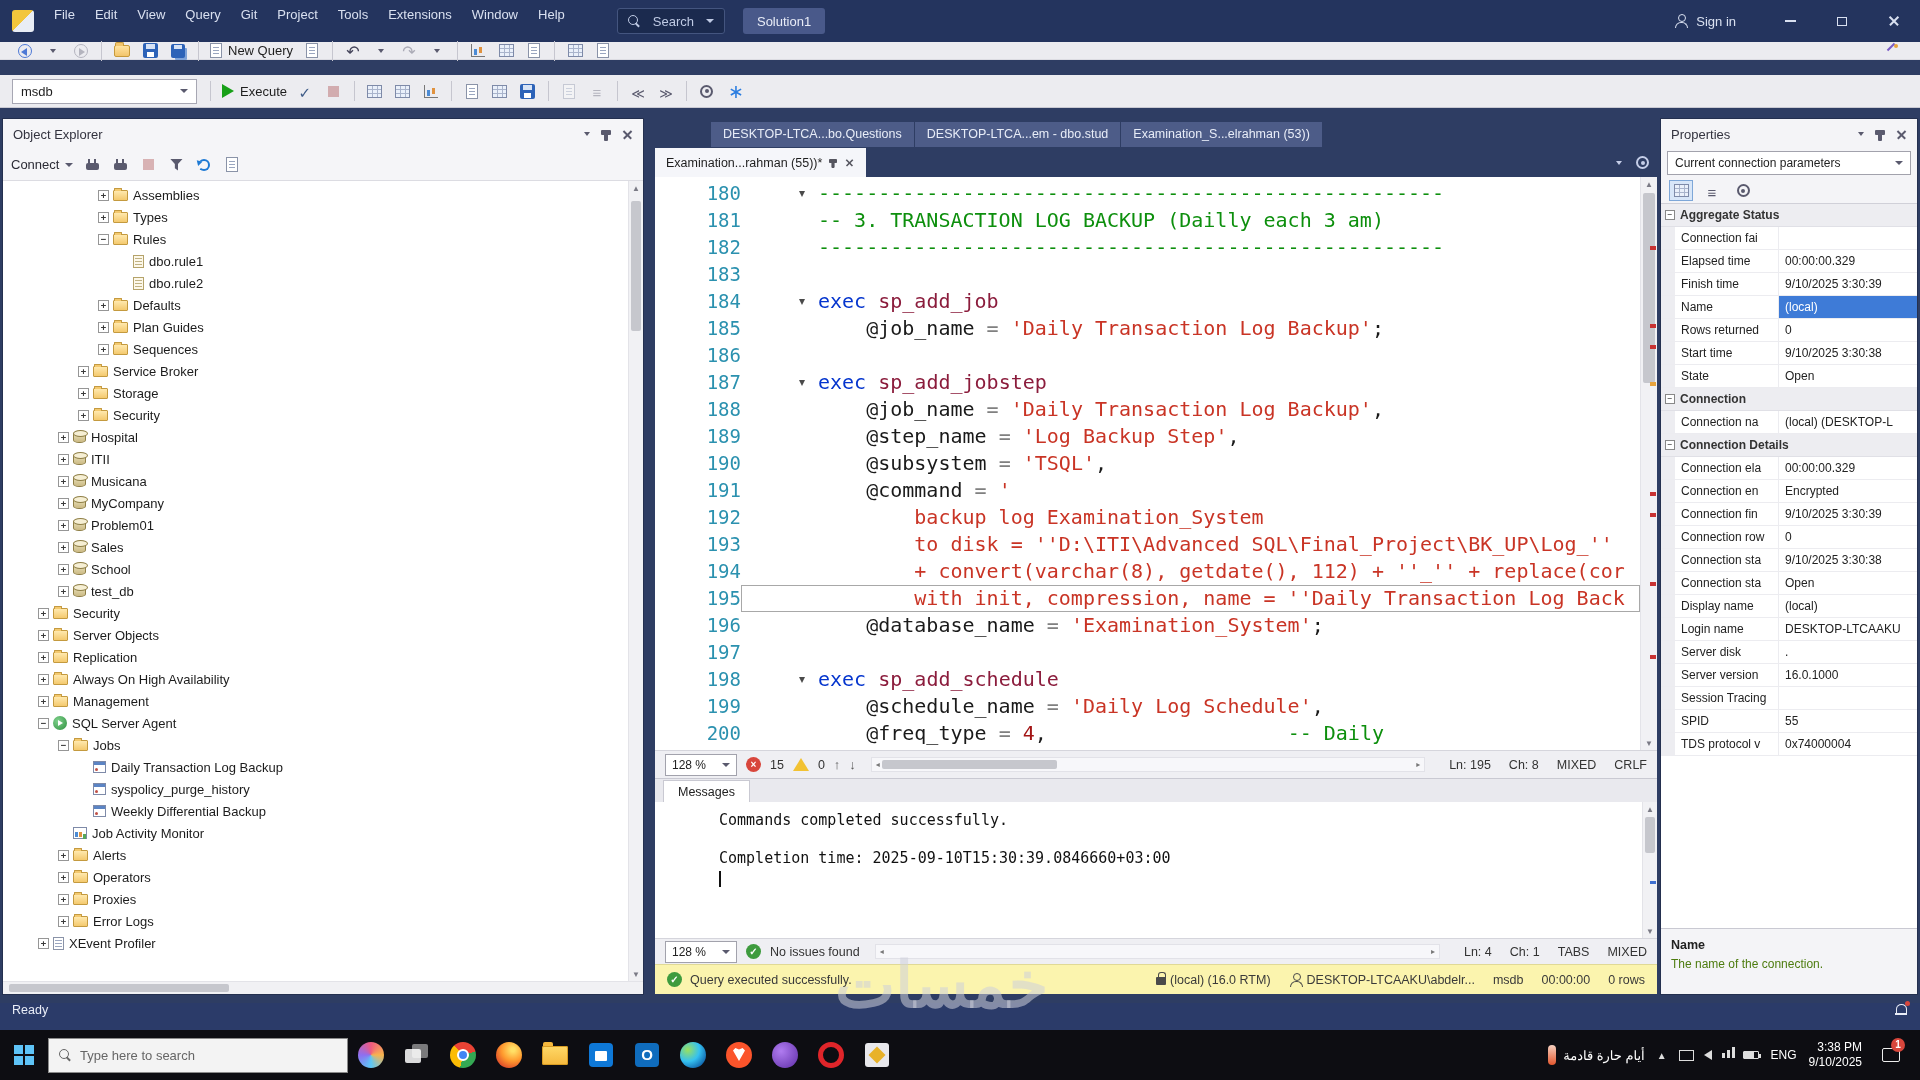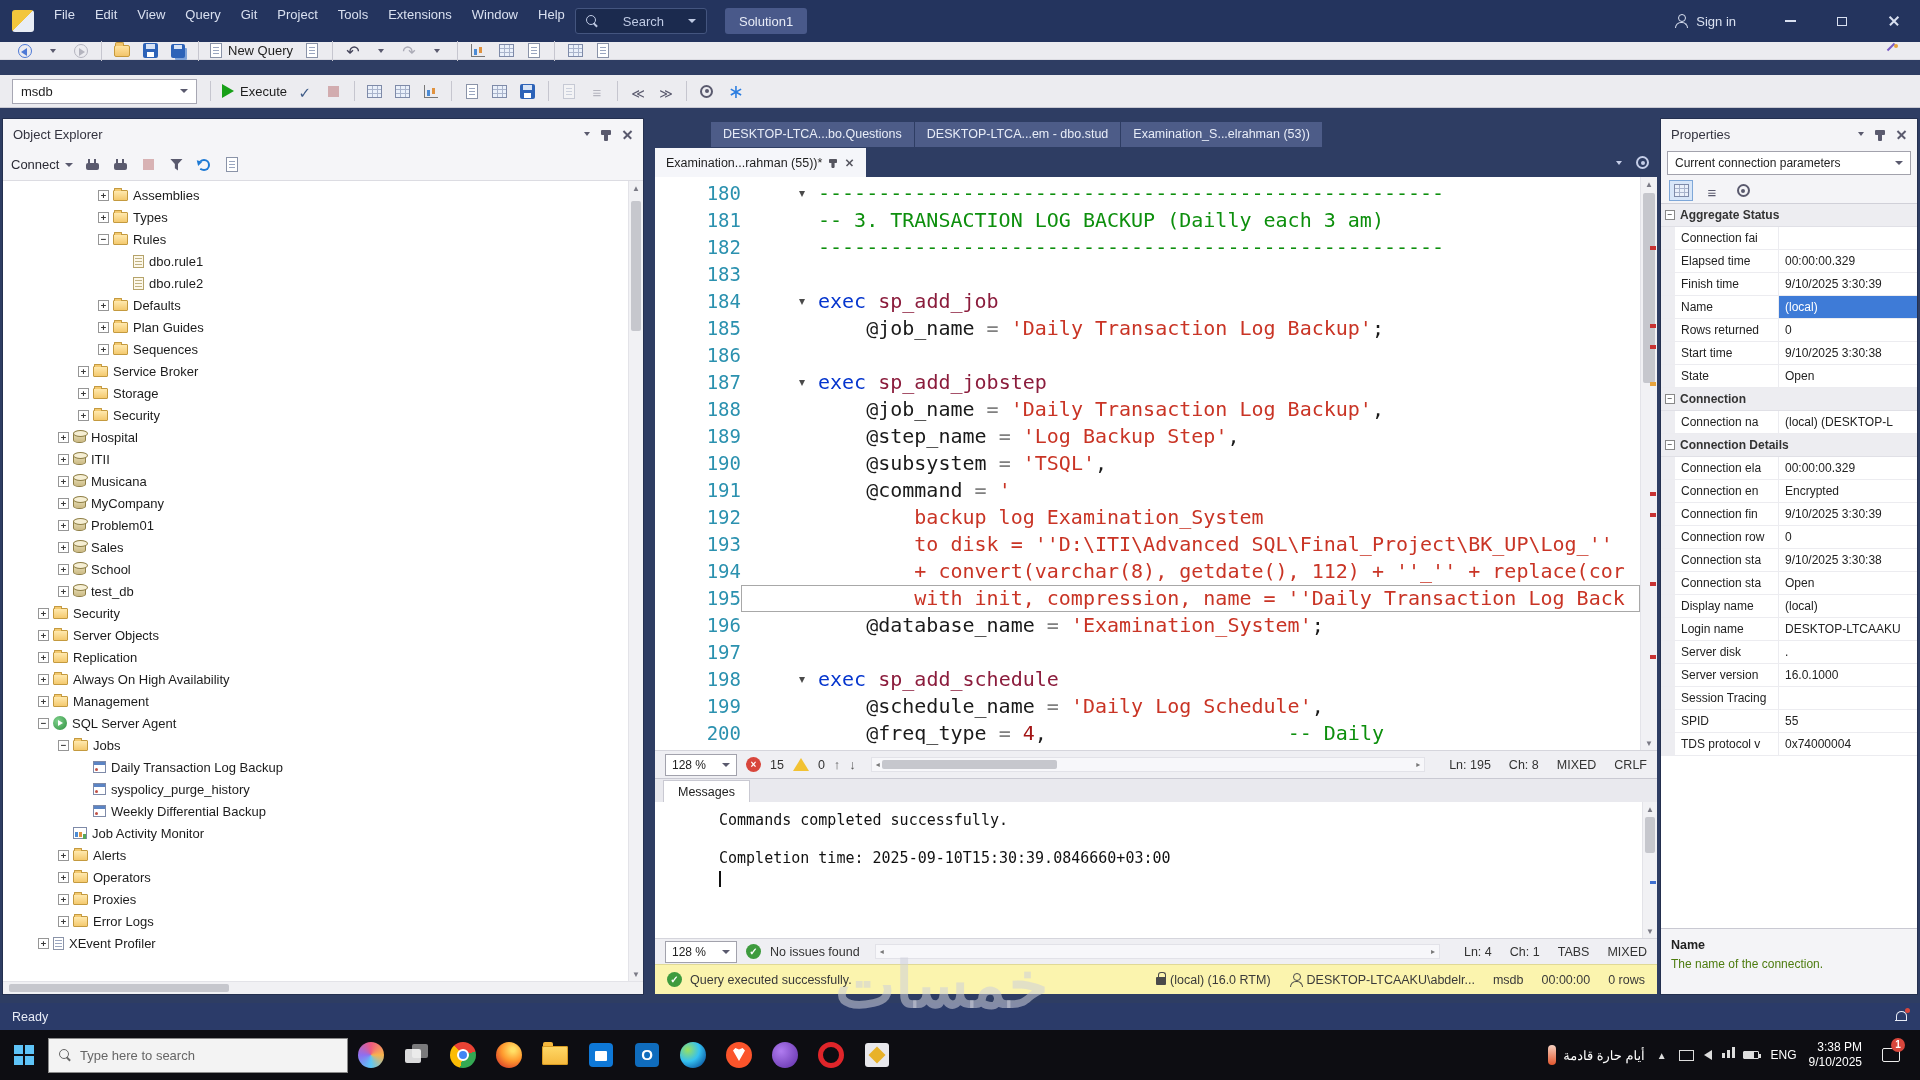--- a/index.html
+++ b/index.html
@@ -4,21 +4,21 @@
 <style>
 *{margin:0;padding:0;box-sizing:border-box}
 html,body{width:1920px;height:1080px;overflow:hidden;background:#111}
 #screen{position:relative;width:1920px;height:1080px;background:#2E3D63;font-family:"Liberation Sans",sans-serif;overflow:hidden}
 
 
 .titlebar{position:absolute;left:0;top:0;width:100%;height:42px;background:var(--c-titlebar,#24345E);display:flex;align-items:center;color:#D9E0F0;font-size:13px}
 .app-icon{width:22px;height:22px;margin:0 10px 0 12px;border-radius:3px;background:linear-gradient(135deg,#F2C63C 48%,#E9EDF5 48%);flex:none}
 .menubar{display:flex;height:54px}
 .menu-item{padding:0 10px;line-height:42px;white-space:nowrap;cursor:default}
-.search-pill{display:flex;align-items:center;gap:24px;background:#1B2A4E;border:1px solid #44557F;border-radius:3px;height:26px;padding:0 10px;color:#BFCAE4}
+.search-pill{margin-left:42px;display:flex;align-items:center;gap:12px;background:#1B2A4E;border:1px solid #44557F;border-radius:3px;height:26px;padding:0 10px;color:#BFCAE4}
 .mag{width:13px;height:13px;position:relative;flex:none}
 .mag::before{content:"";position:absolute;width:8px;height:8px;border:1.5px solid currentColor;border-radius:50%;left:0;top:0}
 .mag::after{content:"";position:absolute;width:5px;height:1.5px;background:currentColor;transform:rotate(45deg);left:7px;top:9px}
 .cdn{width:0;height:0;border-left:4px solid transparent;border-right:4px solid transparent;border-top:4px solid currentColor;display:inline-block}
 .solution-chip{margin-left:18px;background:#49598A;height:26px;border-radius:3px;display:flex;align-items:center;padding:0 14px;color:#E8ECF7}
 .t-spacer{flex:1}
 .signin{display:flex;align-items:center;gap:8px;margin-right:28px}
 .person{width:14px;height:14px;position:relative;display:inline-block}
 .person::before{content:"";position:absolute;left:4px;top:0;width:6px;height:6px;border-radius:50%;border:1.5px solid currentColor}
 .person::after{content:"";position:absolute;left:1px;bottom:0;width:11px;height:5px;border-radius:6px 6px 0 0;border:1.5px solid currentColor;border-bottom:none}
@@ -191,21 +191,21 @@
 .pg-row{height:23px;display:flex;border-bottom:1px solid #ECECF0}
 .pg-label{width:118px;padding-left:20px;border-right:1px solid #ECECF0;display:flex;align-items:center;color:#222;overflow:hidden;white-space:nowrap;position:relative;flex:none}
 .pg-label::before{content:"";position:absolute;left:0;top:0;bottom:0;width:14px;background:#EDEDF1}
 .pg-value{flex:1;padding-left:6px;display:flex;align-items:center;color:#222;overflow:hidden;white-space:nowrap}
 .pg-value.selected{background:var(--c-selection_blue,#3E7BD7);color:#fff}
 .pfoot{position:absolute;left:0;right:0;bottom:0;height:66px;border-top:1px solid #C9C9D2;background:#F4F4F7;padding:9px 10px}
 .pfoot .nm{font-weight:bold;font-size:12.5px;color:#222;margin-bottom:5px}
 .pfoot .ds{font-size:12px;color:#4d7c0f}
 
 
-#ready{position:absolute;left:0;top:1003px;width:100%;height:27px;background:var(--c-ready_blue,#2B3B69);color:#E9EDF7;display:flex;align-items:center;padding:0 12px;font-size:12.5px}
+#ready{position:absolute;left:0;top:1003px;width:100%;height:27px;background:var(--c-ready_blue,#2B3B69);color:#E9EDF7;display:flex;padding:0 12px;font-size:12.5px}
 .bell{width:14px;height:14px;position:relative;margin-left:auto}
 .bell::before{content:"";position:absolute;left:2px;top:1px;width:9px;height:9px;border:1.5px solid #E9EDF7;border-radius:50% 50% 0 0;border-bottom:none}
 .bell::after{content:"";position:absolute;left:1px;top:10px;width:12px;height:1.5px;background:#E9EDF7}
 .bell .dot{position:absolute;right:-2px;top:-2px;width:5px;height:5px;border-radius:50%;background:#D8463C}
 
 #taskbar{position:absolute;left:0;top:1030px;width:100%;height:50px;background:#0D0D12;display:flex;align-items:center;color:#fff}
 .start{width:48px;height:50px;display:flex;align-items:center;justify-content:center}
 .s-win{display:grid;grid-template-columns:9px 9px;grid-template-rows:9px 9px;gap:2px}
 .s-win i{background:#5EC3F7;display:block}
 .tsearch{width:300px;height:35px;background:#F3F3F3;border:1px solid #8A8A8A;display:flex;align-items:center;gap:8px;padding:0 10px;color:#5A5A5A}

